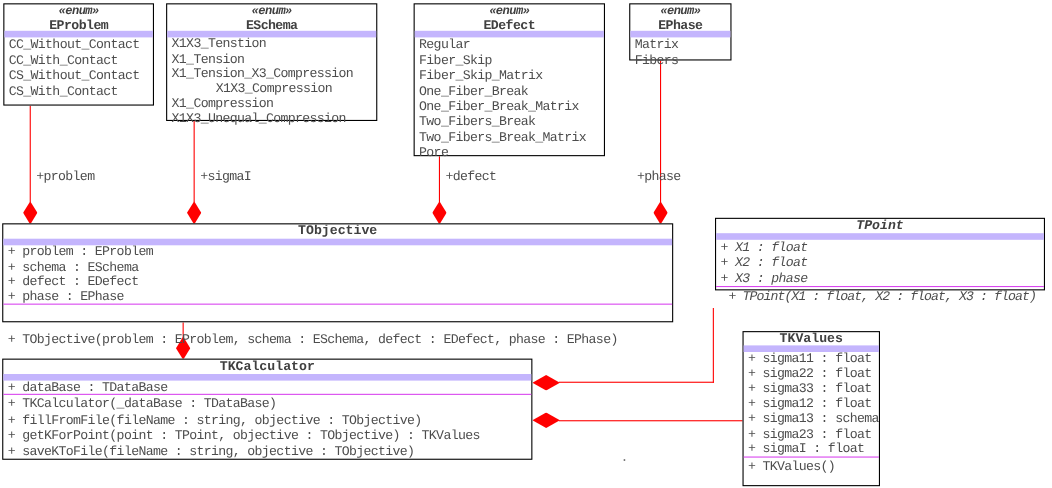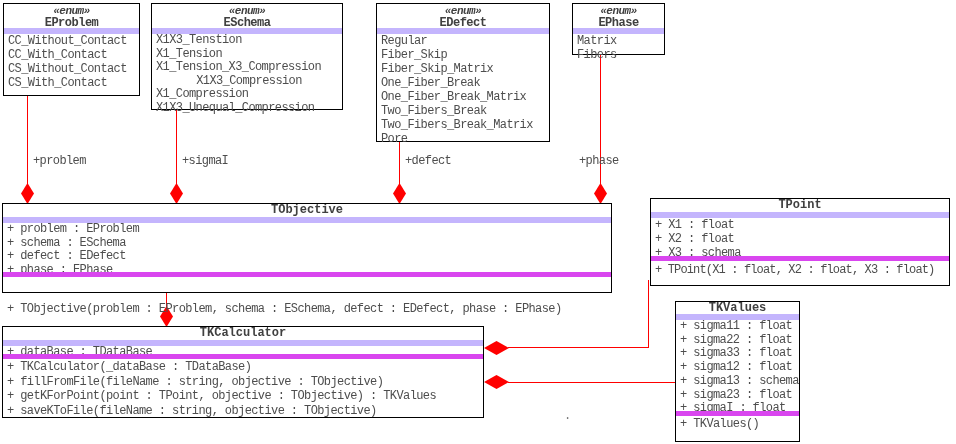--- a/index.html
+++ b/index.html
@@ -35,21 +35,21 @@
     font-size: 12px;
     line-height: 12px;
     letter-spacing: -0.5px;
   }
   .class-title {
     font-size: 12px;
     line-height: 13px;
     height: 13px;
   }
   .compartment { overflow: hidden; box-sizing: border-box; }
-  .attrs { border-bottom: 5px solid #d946ef; }
+  .attrs { border-bottom: 1px solid #d946ef; }
   .member {
     font-size: 12px;
     line-height: 14px;
     letter-spacing: -0.6px;
     color: #4d4d4d;
     padding-left: 4px;
     white-space: pre;
   }
   .edge-label {
     position: absolute;
@@ -172,28 +172,28 @@
       <div class="member" style="line-height:13.5px;">+ problem : EProblem</div>
       <div class="member" style="line-height:13.5px;">+ schema : ESchema</div>
       <div class="member" style="line-height:13.5px;">+ defect : EDefect</div>
       <div class="member" style="line-height:13.5px;">+ phase : EPhase</div>
     </div>
     <div class="compartment" style="padding-top:2px;margin-top:23px;">
       <div class="member">+ TObjective(problem : EProblem, schema : ESchema, defect : EDefect, phase : EPhase)</div>
     </div>
   </div>
 
-  <div class="node" style="left:650px; top:198px; width:300px; height:88px;">
+  <div class="node" style="left:650px; top:198px; width:300px; height:66px;font-style:italic;">
     <div class="node-title class-title">TPoint</div>
     <div class="compartment attrs" style="height:43px;">
       <div class="member">+ X1 : float</div>
       <div class="member">+ X2 : float</div>
-      <div class="member">+ X3 : schema</div>
-    </div>
-    <div class="compartment" style="padding-top:2px;">
+      <div class="member">+ X3 : phase</div>
+    </div>
+    <div class="compartment" style="padding-top:2px;text-align:center;">
       <div class="member" style="letter-spacing:-0.85px;">+ TPoint(X1 : float, X2 : float, X3 : float)</div>
     </div>
   </div>
 
   <div class="node" style="left:2px; top:326px; width:482px; height:92px;">
     <div class="node-title class-title">TKCalculator</div>
     <div class="compartment attrs" style="height:13px;">
       <div class="member" style="line-height:13px;">+ dataBase : TDataBase</div>
     </div>
     <div class="compartment" style="padding-top:1px;">

